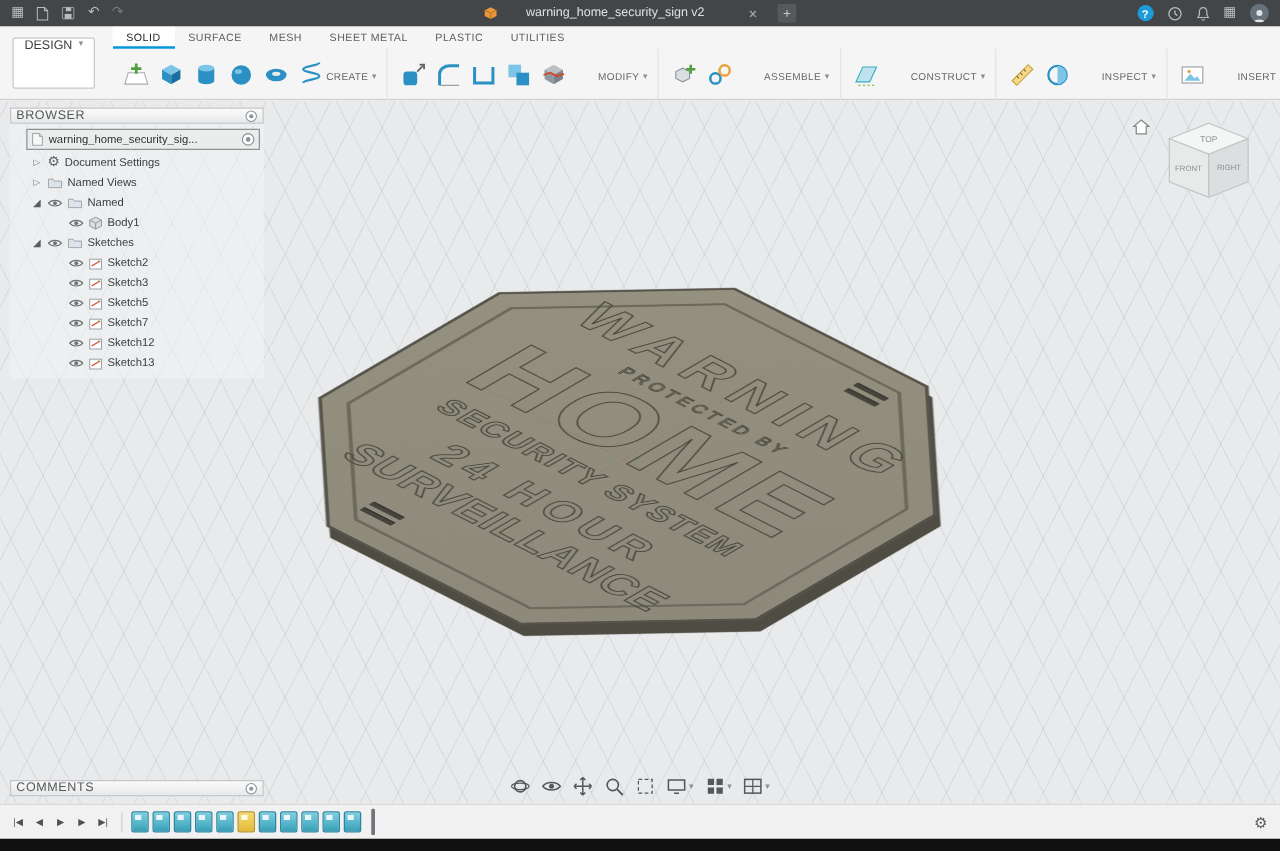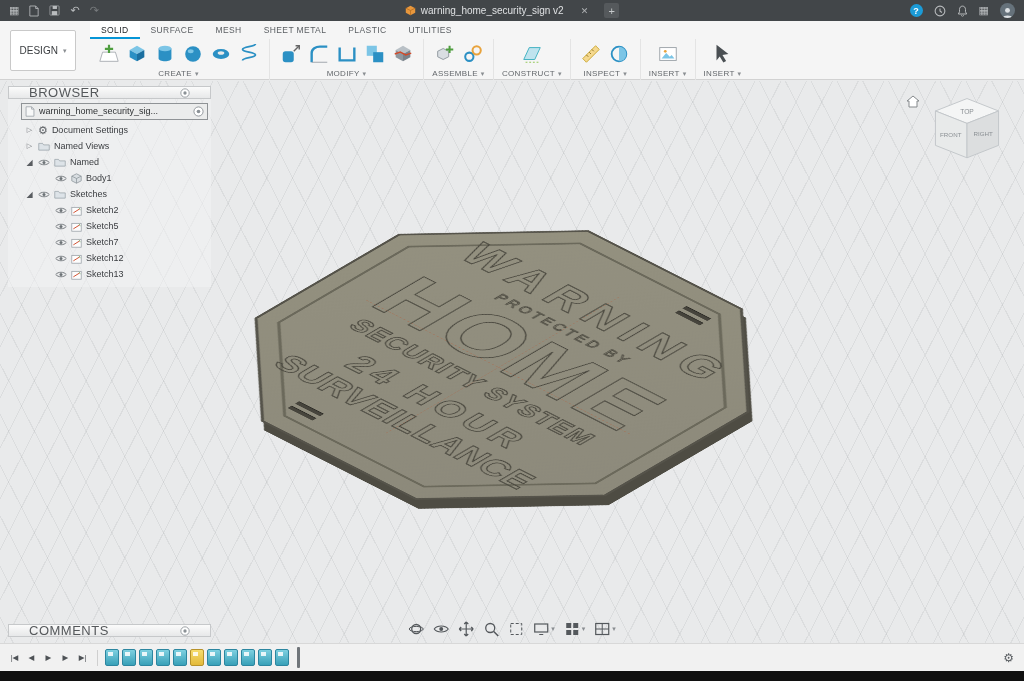--- a/index.html
+++ b/index.html
@@ -6,37 +6,37 @@
   html,body { width:1024px; height:681px; }
   body { font-family:"Liberation Sans", sans-serif; overflow:hidden; }
   .app { position:relative; width:1024px; height:681px; background:#e9eaeb; overflow:hidden; user-select:none; }
 
   
   .titlebar { position:absolute; top:0; left:0; right:0; height:21px; background:#424649; display:flex; align-items:center; color:#c6c9cb; font-size:10px; z-index:60; }
   .tb-left { display:flex; align-items:center; gap:10px; padding-left:9px; width:225px; }
   .tb-glyph { font-size:11px; color:#b9bcbe; line-height:1; }
   .dim { opacity:.45; }
   .tb-center { flex:1; display:flex; align-items:center; justify-content:center; }
-  .doc-tab { display:flex; align-items:center; gap:5px; }
+  .doc-tab { display:flex; align-items:center; gap:23px; }
   .doc-title { color:#dfe1e3; font-size:10px; }
   .tb-close { margin-left:12px; color:#aeb1b3; font-size:9px; }
   .tb-newtab { margin-left:16px; width:15px; height:15px; background:#55595c; border-radius:2px; display:flex; align-items:center; justify-content:center; color:#c6c9cb; font-size:11px; }
   .tb-right { display:flex; align-items:center; gap:11px; padding-right:9px; width:225px; justify-content:flex-end; }
   .help-circle { width:13px; height:13px; border-radius:50%; background:#1b9bd7; color:#fff; font-size:9px; font-weight:bold; display:flex; align-items:center; justify-content:center; }
   .avatar { width:15px; height:15px; border-radius:50%; background:#66727b; overflow:hidden; display:flex; align-items:flex-end; justify-content:center; }
 
   
   .ribbon { position:absolute; top:21px; left:0; right:0; height:59px; background:#f5f5f5; border-bottom:1px solid #d2d2d2; z-index:50; }
-  .design-btn { position:absolute; left:10px; top:9px; width:66px; height:41px; background:#fff; border:1px solid #c9c9c9; border-radius:2px; display:flex; align-items:center; justify-content:center; gap:5px; font-size:10px; color:#3a3d40; }
+  .design-btn { position:absolute; left:10px; top:9px; width:66px; height:41px; background:#fff; border:1px solid #c9c9c9; border-radius:2px; display:flex; align-items:flex-start; justify-content:center; gap:5px; font-size:10px; color:#3a3d40; }
   .tabs { position:absolute; left:90px; top:0; display:flex; height:18px; }
   .tab { padding:0 11px; line-height:18px; font-size:8.5px; letter-spacing:.4px; color:#5a5e62; white-space:nowrap; }
   .tab.active { background:#ffffff; color:#1d2124; box-shadow: inset 0 -2px 0 #0696d7; }
   .tools { position:absolute; left:88px; top:18px; display:flex; height:41px; }
-  .tgroup { display:flex; flex-direction:column; align-items:center; padding:1px 8px 0; }
-  .tgroup + .tgroup { border-left:1px solid #e4e4e4; }
+  .tgroup { display:flex; flex-direction:row; align-items:center; padding:1px 8px 0; }
+  .tgroup + .tgroup { border-left:1px solid #e4e4e4;gap:23px; }
   .ticons { display:flex; gap:3px; align-items:center; height:27px; }
   .ticon { width:25px; height:25px; display:flex; align-items:center; justify-content:center; border-radius:2px; }
   .glabel { font-size:8px; color:#63676b; letter-spacing:.3px; display:flex; gap:3px; align-items:center; margin-top:2px; white-space:nowrap; }
   .gcaret { font-size:7px; color:#8a8e92; }
 
   
   .viewport { position:absolute; top:81px; left:0; right:0; bottom:38px; background:#e9eaeb; overflow:hidden; }
   .gridlines { position:absolute; inset:-60px; background-image:
       repeating-linear-gradient(63deg, rgba(128,133,136,.13) 0 1px, transparent 1px 23px),
       repeating-linear-gradient(-63deg, rgba(128,133,136,.13) 0 1px, transparent 1px 23px); }
@@ -63,21 +63,21 @@
   .slot-group.sg-bottom { left:134px; top:424px; }
   .slot { width:34px; height:6px; background:#46443c; border-radius:1px; margin-bottom:5px; box-shadow: inset 0 1px 1px rgba(0,0,0,.4); }
 
   
   .viewcube { position:absolute; right:14px; top:8px; width:104px; height:88px; z-index:10; }
   .vc-home { position:absolute; left:0; top:6px; }
   .vc-svg { position:absolute; right:0; top:0; }
 
   
   .panel { position:absolute; left:8px; width:203px; z-index:12; }
-  .phead { height:13px; border:1px solid #c6c8ca; background:linear-gradient(#fbfbfb,#e7e8e9); display:flex; align-items:center; justify-content:space-between; padding:0 20px; font-size:13px; letter-spacing:.5px; color:#55585b; }
+  .phead { height:13px; border:1px solid #c6c8ca; background:linear-gradient(#fbfbfb,#e7e8e9); display:flex; align-items:center; justify-content:space-between; padding:0 4px; font-size:10px; letter-spacing:.5px; color:#55585b; }
   .browser { top:5px; background:rgba(242,243,244,.55); }
   .comments { bottom:6px; }
   .tree { padding:3px 0 5px; font-size:9px; color:#3a3d40; }
   .troot { height:17px; margin:1px 3px 2px 13px; border:1px solid #8f9396; background:#ebecec; display:flex; align-items:center; gap:4px; padding:0 3px; color:#2f3234; }
   .troot .lbl { overflow:hidden; white-space:nowrap; }
   .spacer { flex:1; }
   .trow { height:16px; display:flex; align-items:center; gap:4px; }
   .d1 { padding-left:17px; } .d3 { padding-left:47px; }
   .caret { width:9px; font-size:7px; color:#6e7276; text-align:center; }
   .caret.exp { color:#595d61; font-size:8px; }
@@ -519,20 +519,36 @@
                 <circle cx="8" cy="5.5" r="2" fill="#6d7377"></circle>
               </svg>
             </span>
           <span>
               <svg width="11" height="11" viewBox="0 0 14 14">
                 <rect x="1" y="3" width="12" height="10" fill="#fdfdfd" stroke="#9aa1a7"></rect>
                 <path d="M3 10 11 5" stroke="#d04a2a" stroke-width="1.2"></path>
                 <path d="M10 4l2 2" stroke="#4f9e3f"></path>
               </svg>
             </span>
+          <span class="lbl">Sketch3</span>
+        </div>
+        <div class="trow d3">
+          <span>
+              <svg width="12" height="9" viewBox="0 0 16 11">
+                <path d="M1 5.5C4 1.5 12 1.5 15 5.5 12 9.5 4 9.5 1 5.5Z" fill="none" stroke="#6d7377" stroke-width="1.2"></path>
+                <circle cx="8" cy="5.5" r="2" fill="#6d7377"></circle>
+              </svg>
+            </span>
+          <span>
+              <svg width="11" height="11" viewBox="0 0 14 14">
+                <rect x="1" y="3" width="12" height="10" fill="#fdfdfd" stroke="#9aa1a7"></rect>
+                <path d="M3 10 11 5" stroke="#d04a2a" stroke-width="1.2"></path>
+                <path d="M10 4l2 2" stroke="#4f9e3f"></path>
+              </svg>
+            </span>
           <span class="lbl">Sketch5</span>
         </div>
         <div class="trow d3">
           <span>
               <svg width="12" height="9" viewBox="0 0 16 11">
                 <path d="M1 5.5C4 1.5 12 1.5 15 5.5 12 9.5 4 9.5 1 5.5Z" fill="none" stroke="#6d7377" stroke-width="1.2"></path>
                 <circle cx="8" cy="5.5" r="2" fill="#6d7377"></circle>
               </svg>
             </span>
           <span>

